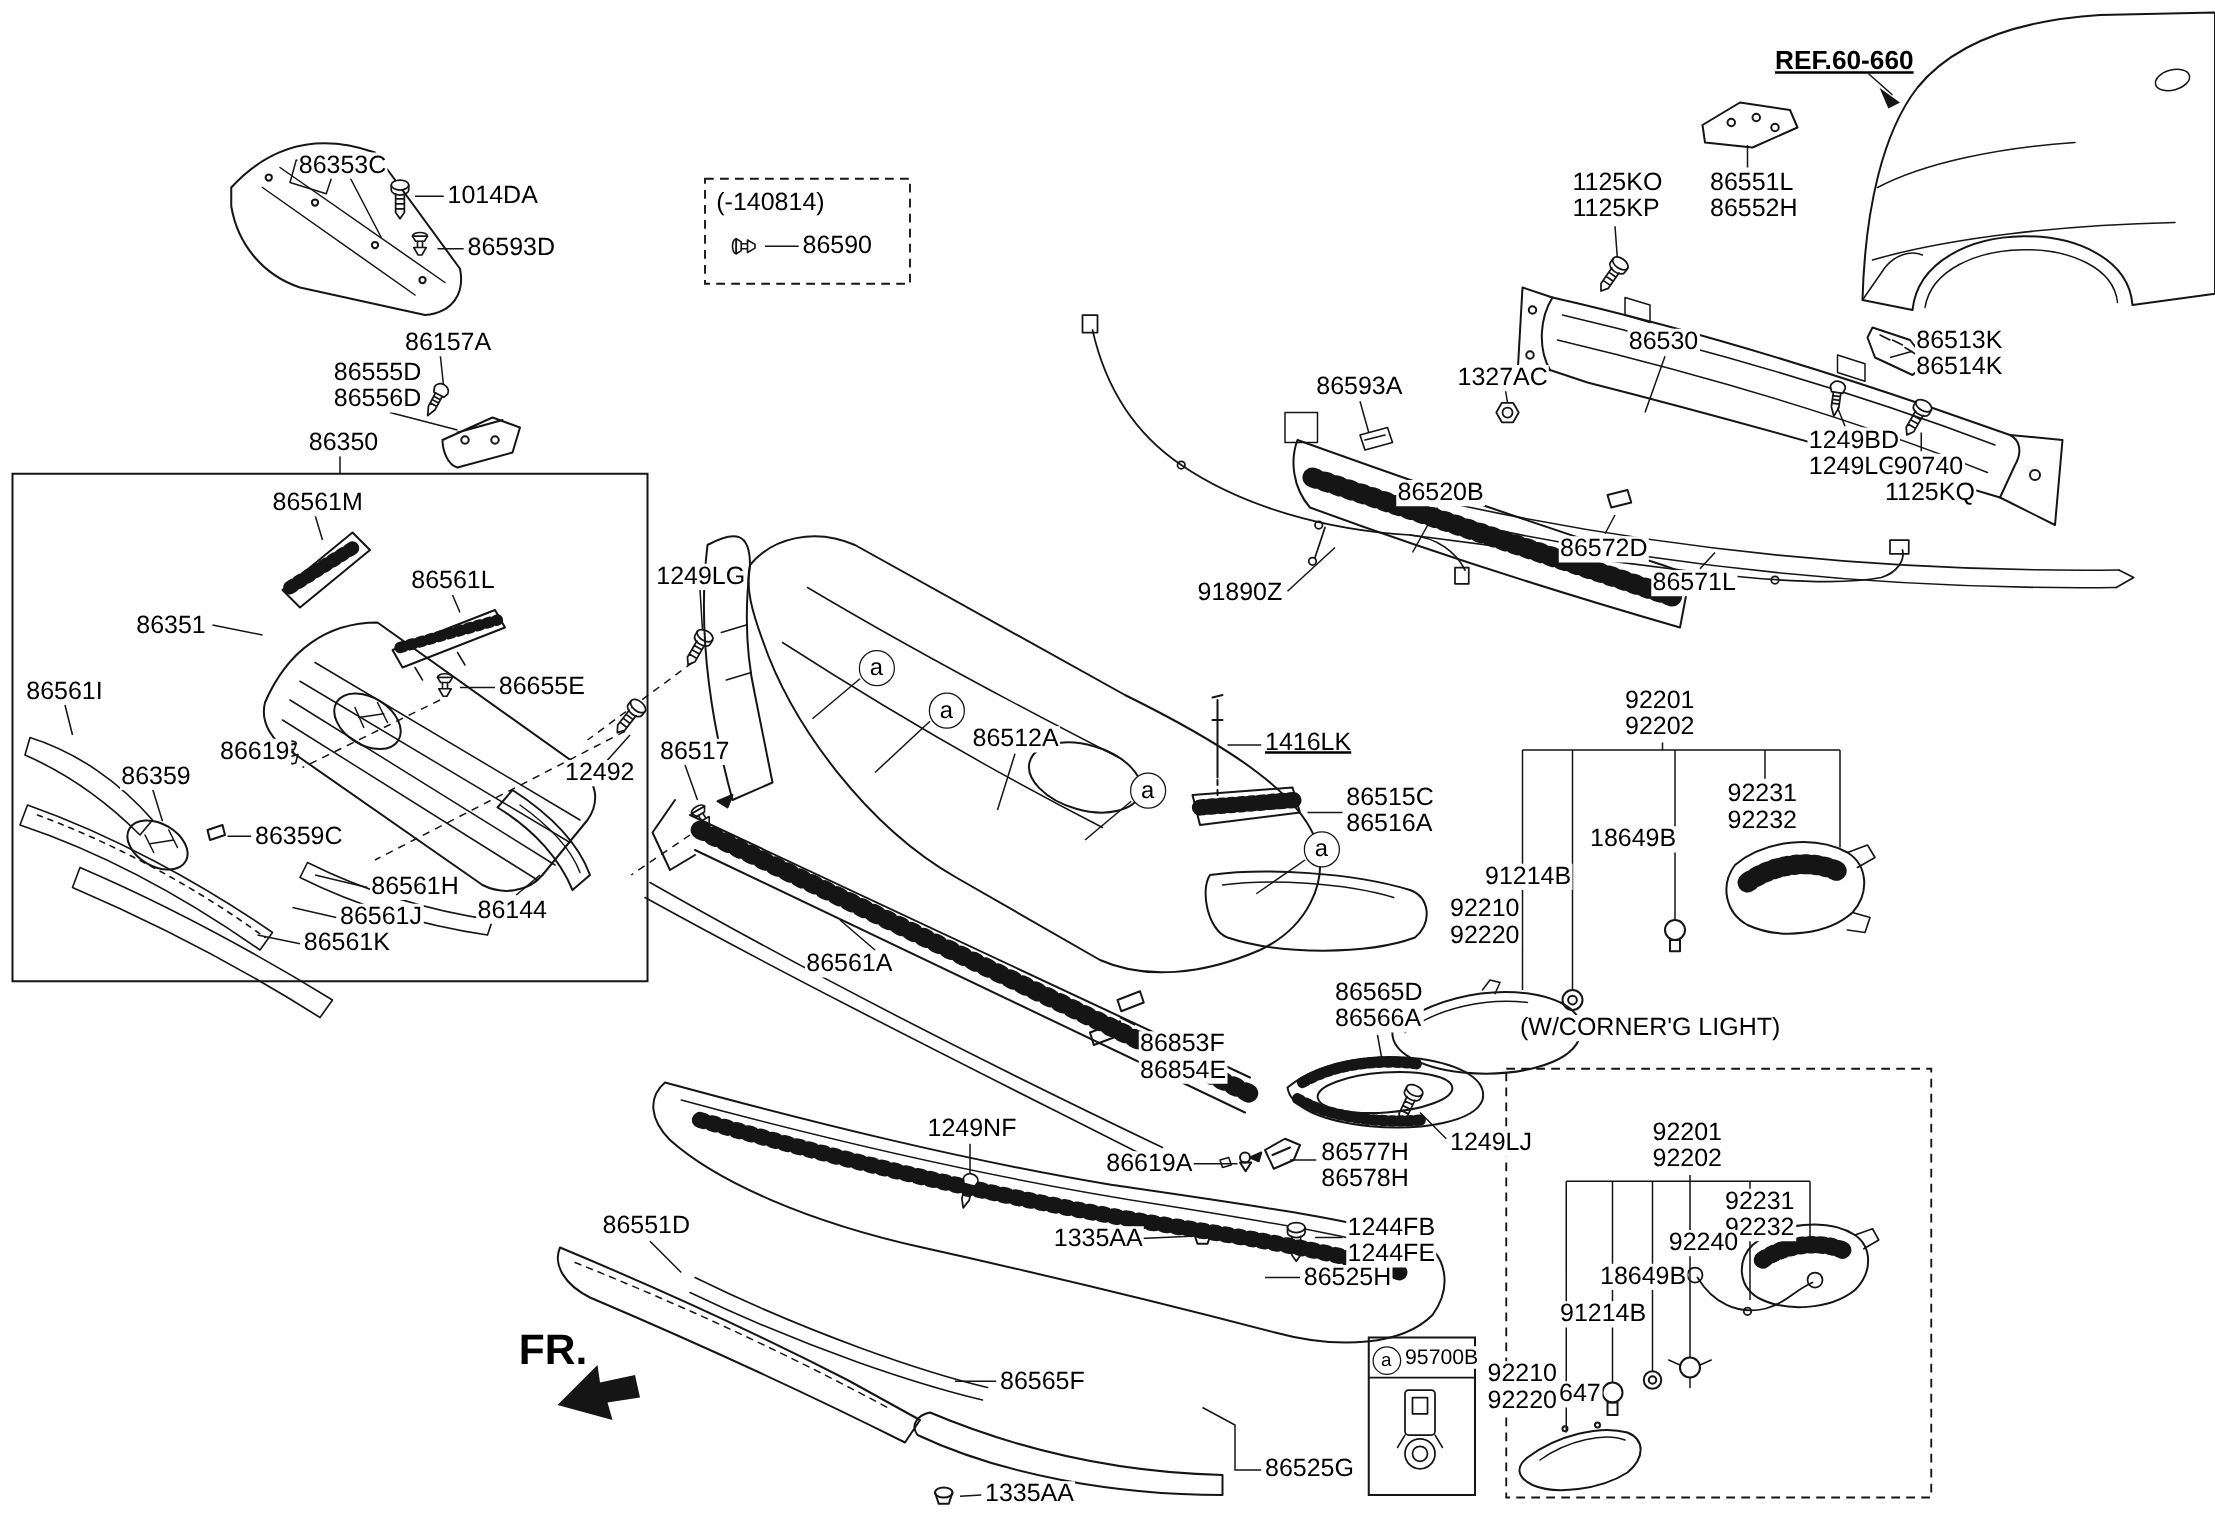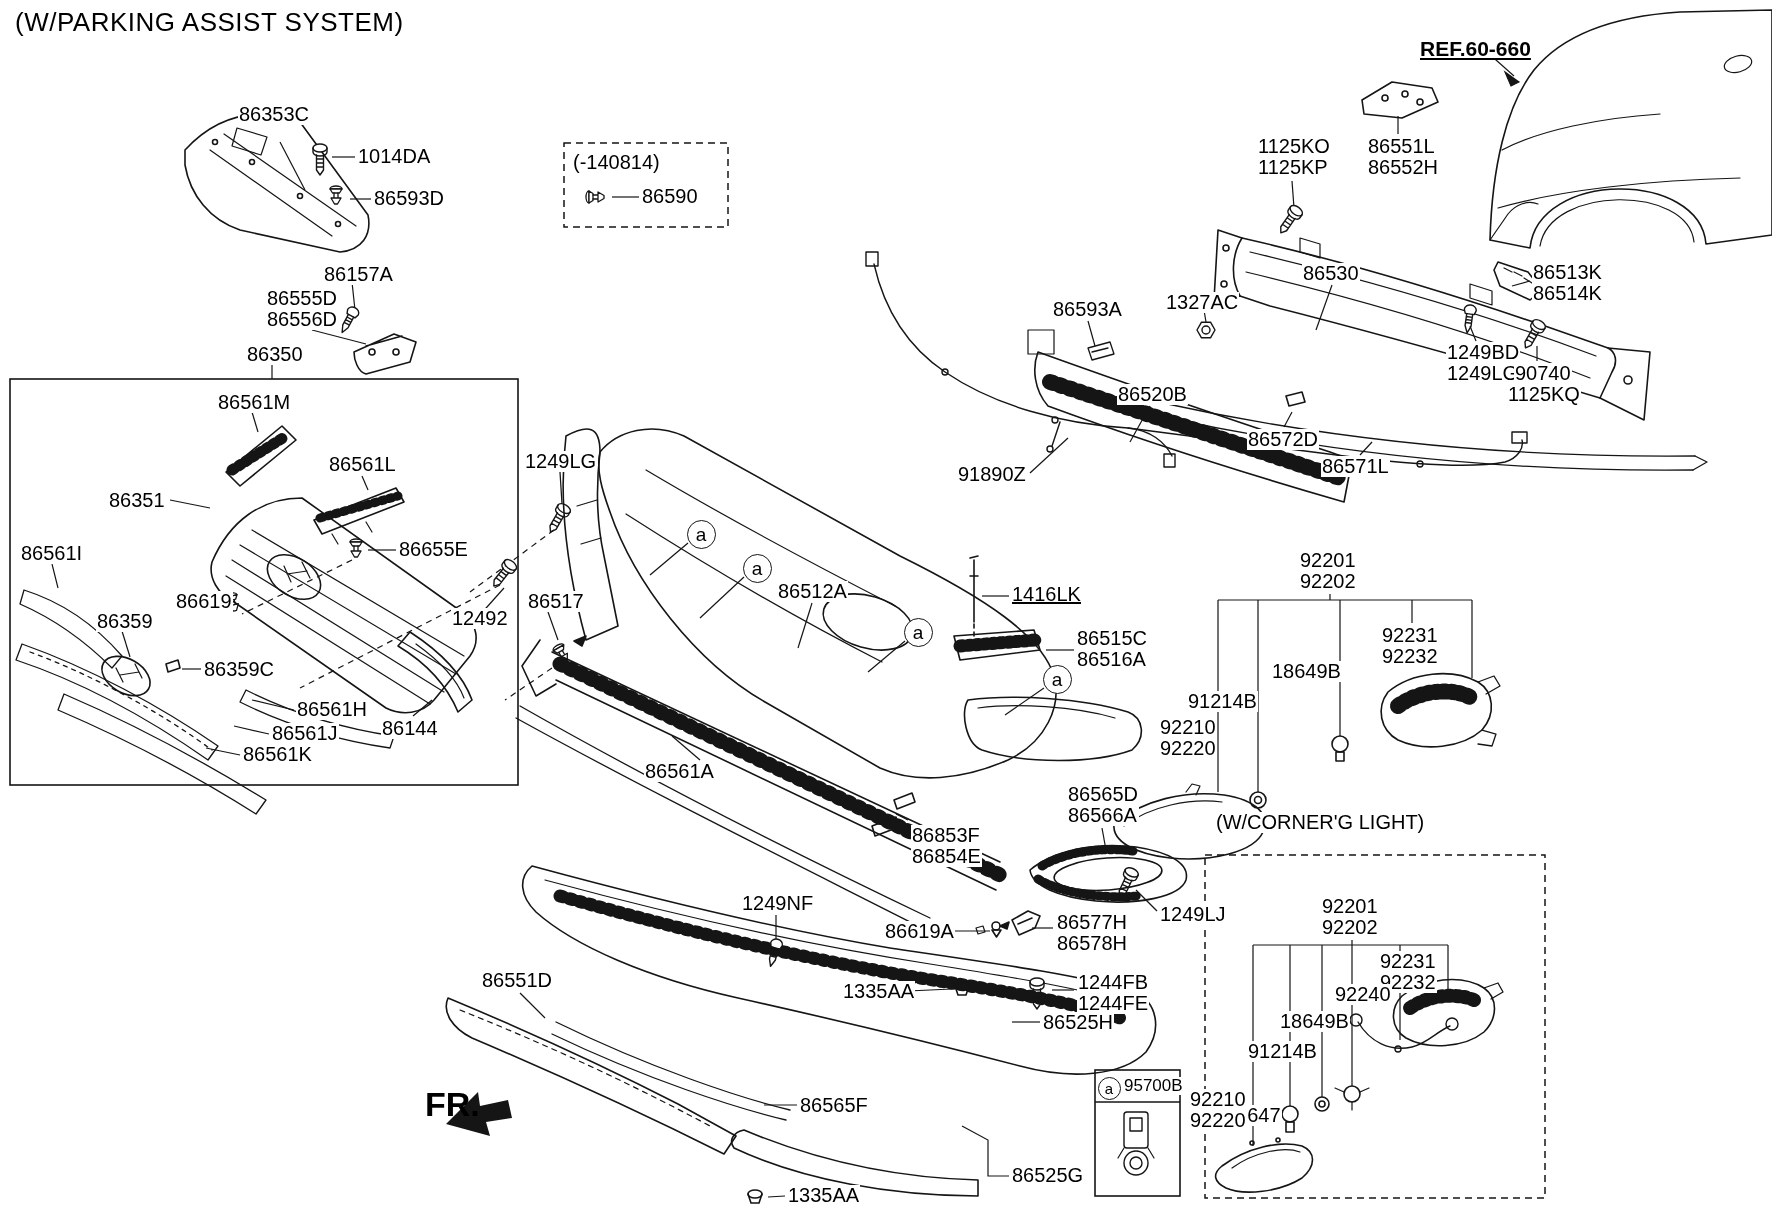--- a/index.html
+++ b/index.html
@@ -367,24 +367,23 @@
     <g stroke-width="1.4">
       <rect x="1124" y="1112" width="24" height="36" rx="3"></rect>
       <rect x="1130" y="1118" width="12" height="13"></rect>
       <circle cx="1136" cy="1163" r="12"></circle>
           <circle cx="1136" cy="1163" r="6"></circle>
       <path d="M1124,1148 l-6,10 M1148,1148 l6,10" stroke-width="1.2"></path>
     </g>
   </g>
 </svg>
 
-  <div class="plabel title" style="left:14px;top:8px;">(W/PARKING ASSIST SYSTEM)</div>
-  <div class="plabel fr" style="left:414px;top:1094px;margin-left:10px;">FR.</div>
+  <div class="plabel fr" style="left:414px;top:1070px;">FR.</div>
   <div id="labels">
-      <div class="plabel" style="left: 238px; top: 104px;">86353C</div>
+      <div class="plabel" style="left: 238px; top: 122px;">86353C</div>
       <div class="plabel" style="left: 357px; top: 146px;">1014DA</div>
       <div class="plabel" style="left: 373px; top: 188px;">86593D</div>
       <div class="plabel" style="left: 572px; top: 152px; text-align: right;">(-140814)</div>
       <div class="plabel" style="left: 641px; top: 186px;">86590</div>
       <div class="plabel" style="left: 323px; top: 264px;">86157A</div>
       <div class="plabel" style="left: 266px; top: 288px;">86555D
 86556D</div>
       <div class="plabel" style="left: 246px; top: 344px;">86350</div>
       <div class="plabel" style="left: 217px; top: 392px;">86561M</div>
       <div class="plabel" style="left: 328px; top: 454px;">86561L</div>

